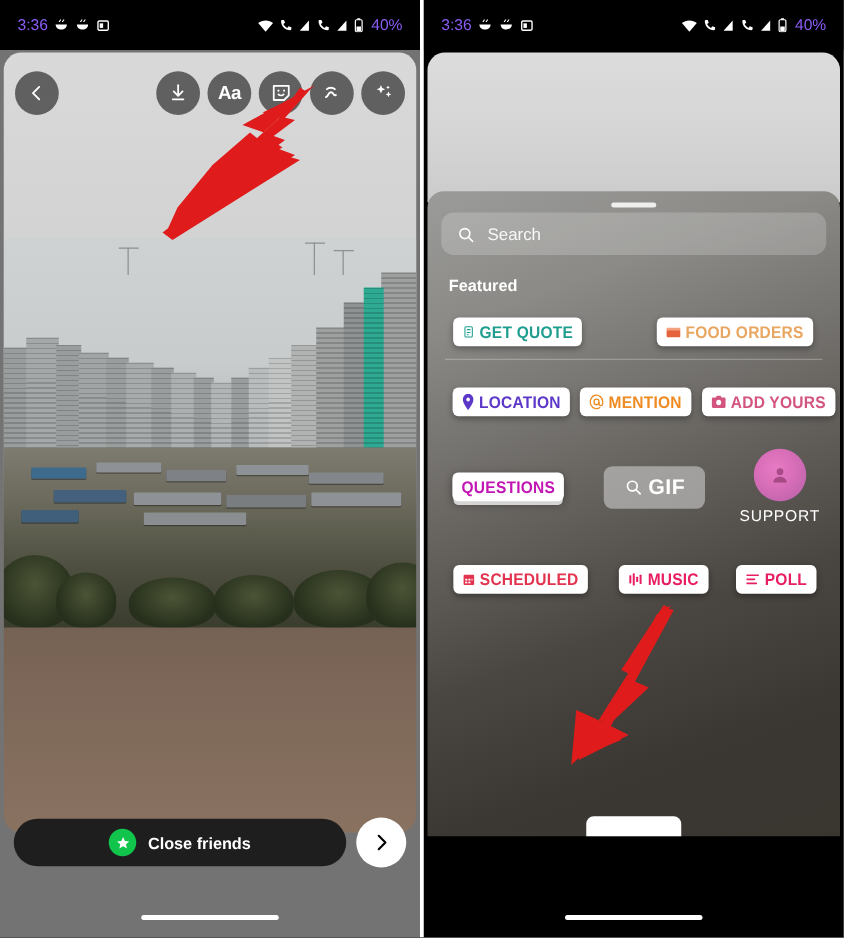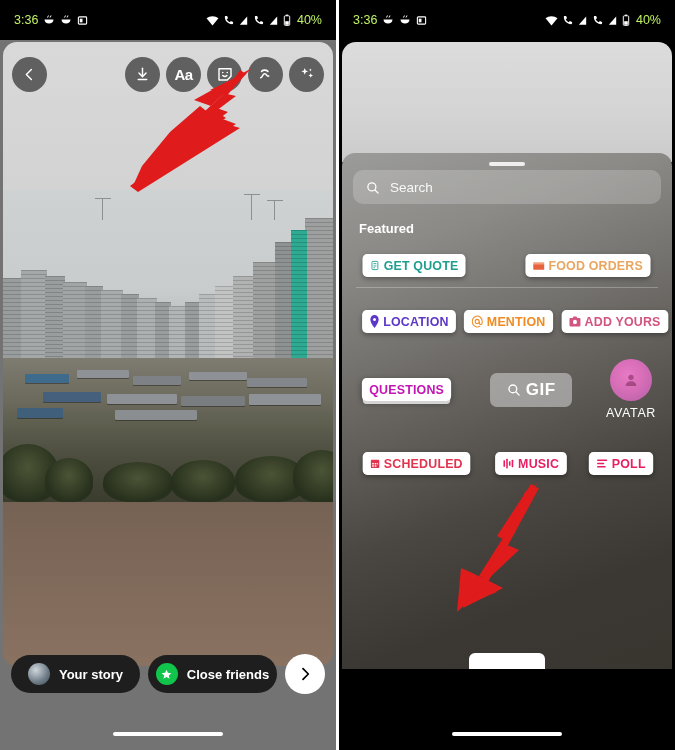--- a/index.html
+++ b/index.html
@@ -25,21 +25,21 @@
     flex: 0 0 336px;
   }
   .phone.right { margin-left: 3px; width: 336px; }
 
   
   .statusbar {
     position: absolute; top: 0; left: 0; right: 0;
     height: 40px;
     background: #000;
     display: flex; align-items: center;
-    color: #bef264;
+    color: #8b5cf6;
     font-size: 12.5px;
     padding: 0 14px;
   }
   .sb-left { display: flex; align-items: center; gap: 5px; }
   .sb-right { margin-left: auto; display: flex; align-items: center; gap: 4px; }
   .sb-pct { font-size: 12.5px; margin-left: 2px; }
   .ic { display:inline-block; line-height:1; }
   svg { display: block; }
 
   
@@ -399,24 +399,20 @@
                   <path d="M16.5 4.5l.6 1.4 1.4.6-1.4.6-.6 1.4-.6-1.4-1.4-.6 1.4-.6z"></path>
                 </svg>
             </div>
           </div>
         </div>
 
       </div>
 
       <div class="bottombar">
         <div class="chip">
-          <span class="av"></span>
-          <span>Your story</span>
-        </div>
-        <div class="chip">
           <span class="star">
             <svg width="13" height="13" viewBox="0 0 24 24" fill="#fff">
                 <path d="M12 3l2.6 5.9 6.4.6-4.8 4.3 1.4 6.2L12 16.7 6.4 20l1.4-6.2L3 9.5l6.4-.6z"></path>
               </svg>
           </span>
           <span>Close friends</span>
         </div>
         <div class="nextbtn">
           <svg width="16" height="16" viewBox="0 0 24 24" fill="none" stroke="#000" stroke-width="2.6" stroke-linecap="round" stroke-linejoin="round">
               <polyline points="9 4 17 12 9 20"></polyline>
@@ -584,21 +580,21 @@
           </span>
           <span>GIF</span>
         </div>
         <div class="st-avatar">
           <span class="av-circle">
             <svg width="16" height="16" viewBox="0 0 24 24" fill="rgba(120,40,90,.55)">
                 <circle cx="12" cy="8" r="4"></circle>
                 <path d="M4 21c0-4.4 3.6-7 8-7s8 2.6 8 7z"></path>
               </svg>
           </span>
-          <span class="av-label">AVATAR</span>
+          <span class="av-label">SUPPORT</span>
         </div>
       </div>
 
       <div class="row r4">
         <div class="st st-scheduled">
           <span>
             <svg width="11" height="11" viewBox="0 0 24 24" fill="#e2344f">
                 <rect x="2" y="4" width="20" height="18" rx="2"></rect>
                 <rect x="2" y="4" width="20" height="5" fill="#fff" opacity=".0"></rect>
                 <rect x="5" y="11" width="4" height="3" fill="#fff"></rect>

